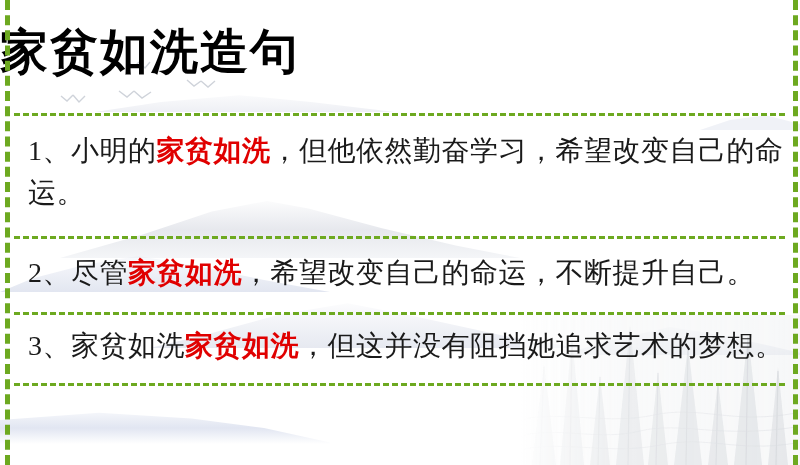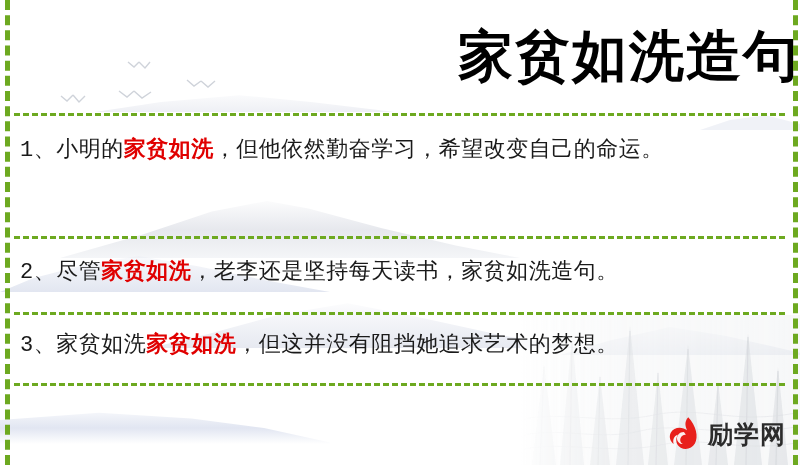--- a/index.html
+++ b/index.html
@@ -132,38 +132,38 @@
   .content {
     position: relative;
     z-index: 2;
   }
 
   .title {
     position: absolute;
     left: 0;
     right: 0;
     top: 24px;
-    text-align: right;
-    font-size: 55px;
+    text-align: left;
+    font-size: 48px;
     line-height: 1.15;
     font-weight: 700;
     color: #000000;
     letter-spacing: 2px;
     font-family: "DejaVu Serif", "Liberation Serif", serif;
     white-space: nowrap;
   }
 
   .sentence {
     position: absolute;
-    left: 20px;
+    left: 28px;
     width: 760px;
-    font-size: 22px;
+    font-size: 28px;
     line-height: 42px;
     color: #1a1a1a;
-    font-family: Liberation Mono, monospace;
+    font-family: Liberation Serif, serif;
     letter-spacing: 0.5px;
   }
   .sentence .idiom {
     color: #E00000;
     font-weight: 700;
   }
 
   .s1 { top: 130px; }
   .s2 { top: 252px; }
   .s3 { top: 325px; }
@@ -269,29 +269,22 @@
 
   <div class="content">
 
     <div class="title">家贫如洗造句</div>
 
     <div class="sentence s1">
       <span>1、</span><span>小明的</span><span class="idiom">家贫如洗</span><span>，但他依然勤奋学习，希望改变自己的命运。</span>
     </div>
 
     <div class="sentence s2">
-      <span>2、</span><span>尽管</span><span class="idiom">家贫如洗</span><span>，老李还是坚持每天读书，家贫如洗造句。</span>
+      <span>2、</span><span>尽管</span><span class="idiom">家贫如洗</span><span>，希望改变自己的命运，不断提升自己。</span>
     </div>
 
     <div class="sentence s3">
       <span>3、</span><span>家贫如洗</span><span class="idiom">家贫如洗</span><span>，但这并没有阻挡她追求艺术的梦想。</span>
     </div>
   </div>
 
-  <div class="logo">
-    <svg class="logo-mark" viewBox="0 0 48 48">
-      <path d="M31.5 4 C 26 10, 28.5 15.5, 30 19.5 C 24 14.5, 14 15.5, 10.5 22.5 C 8 27.5, 10 33, 14 36 C 12.5 31, 14.5 26.5, 19 25 C 15.5 30.5, 17 37.5, 22.5 40.5 C 28.5 43.8, 36 41.5, 39.5 35.5 C 44 27.8, 41 14, 31.5 4 Z" fill="#E8201C"></path>
-      <path d="M26 21.5 C 21 21.5, 17.5 25.5, 18 30 C 18.4 33.6, 21.4 36.2, 25 36 C 22.2 34.4, 21.2 31.6, 22.2 29 C 23.2 26.3, 25.6 24.8, 28.6 25 C 27.9 23.3, 27.1 22.2, 26 21.5 Z" fill="#ffffff" opacity="0.92"></path>
-    </svg>
-    <div class="logo-text">励学网</div>
-  </div>
 
 </div>
 
 </body></html>

